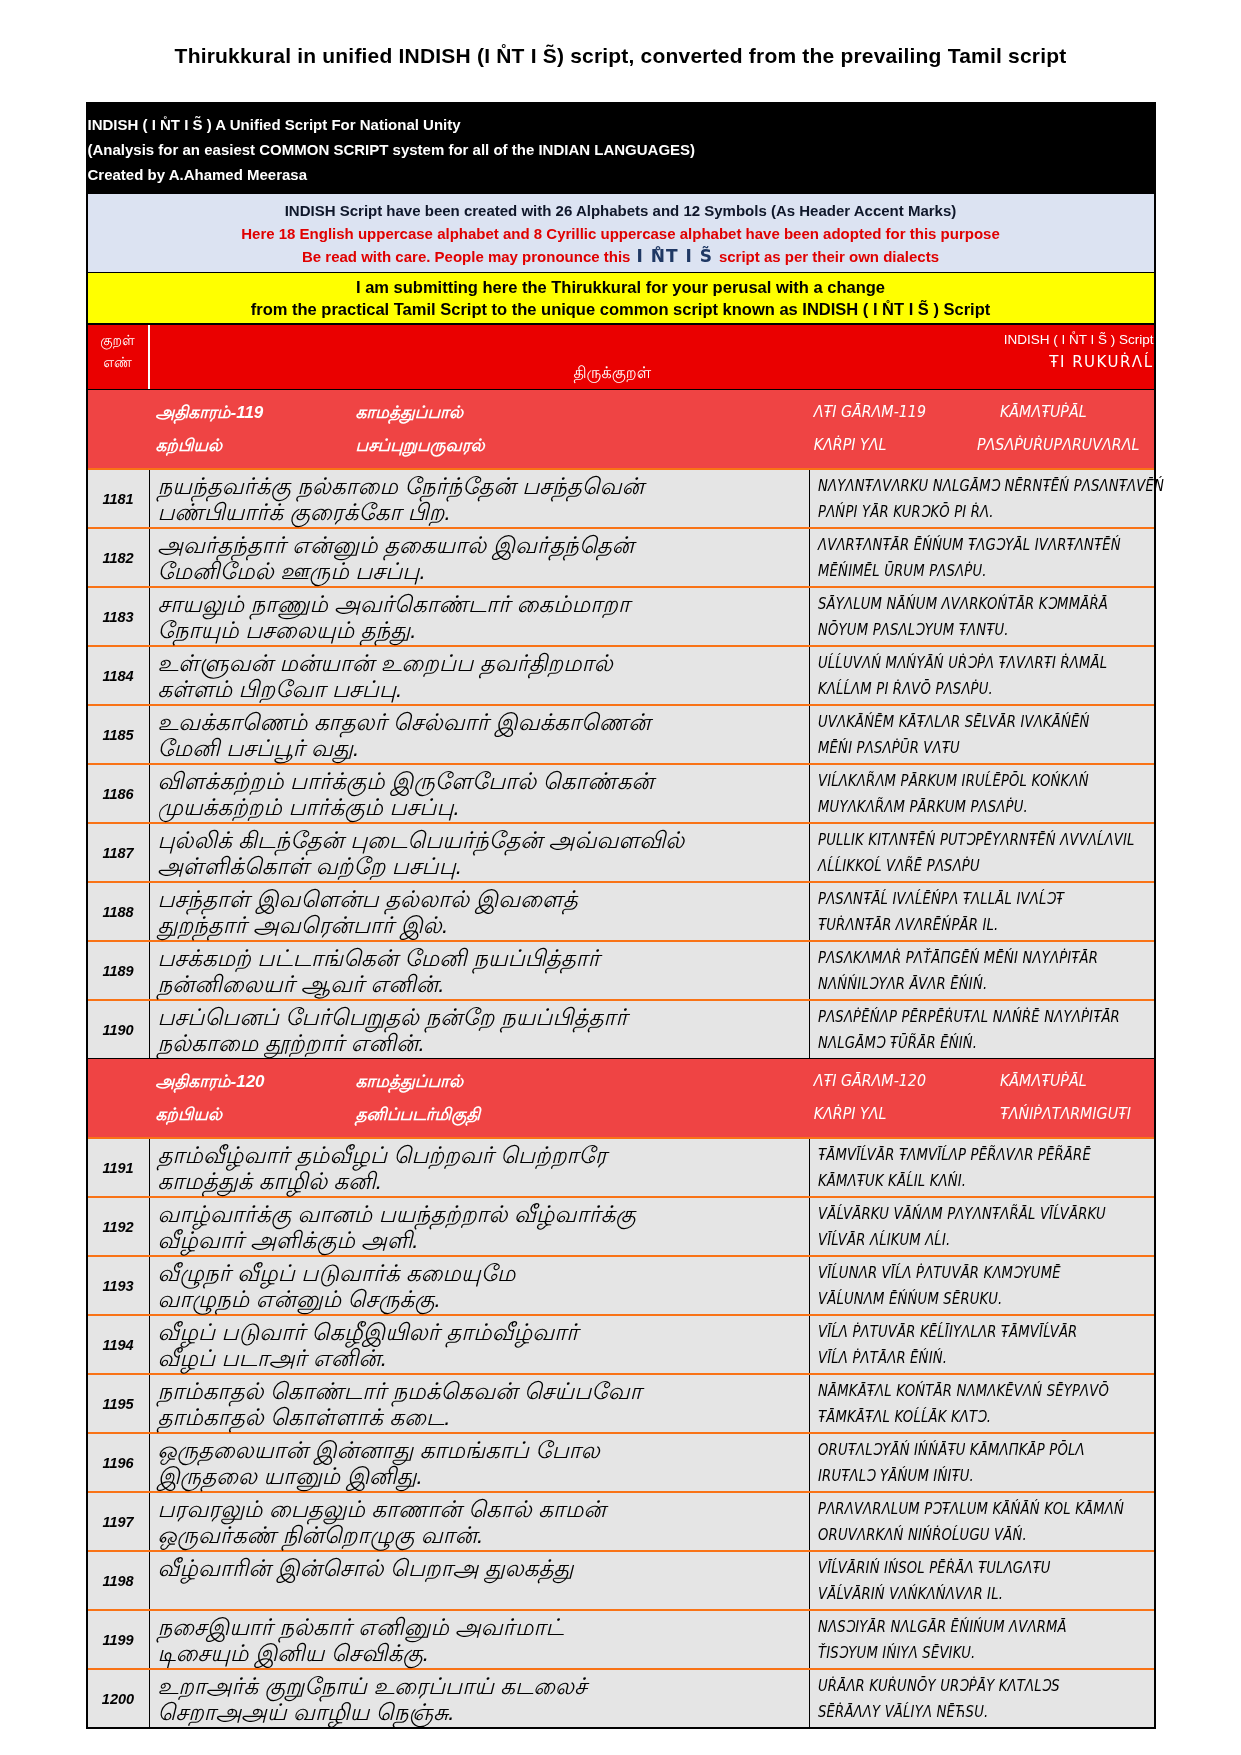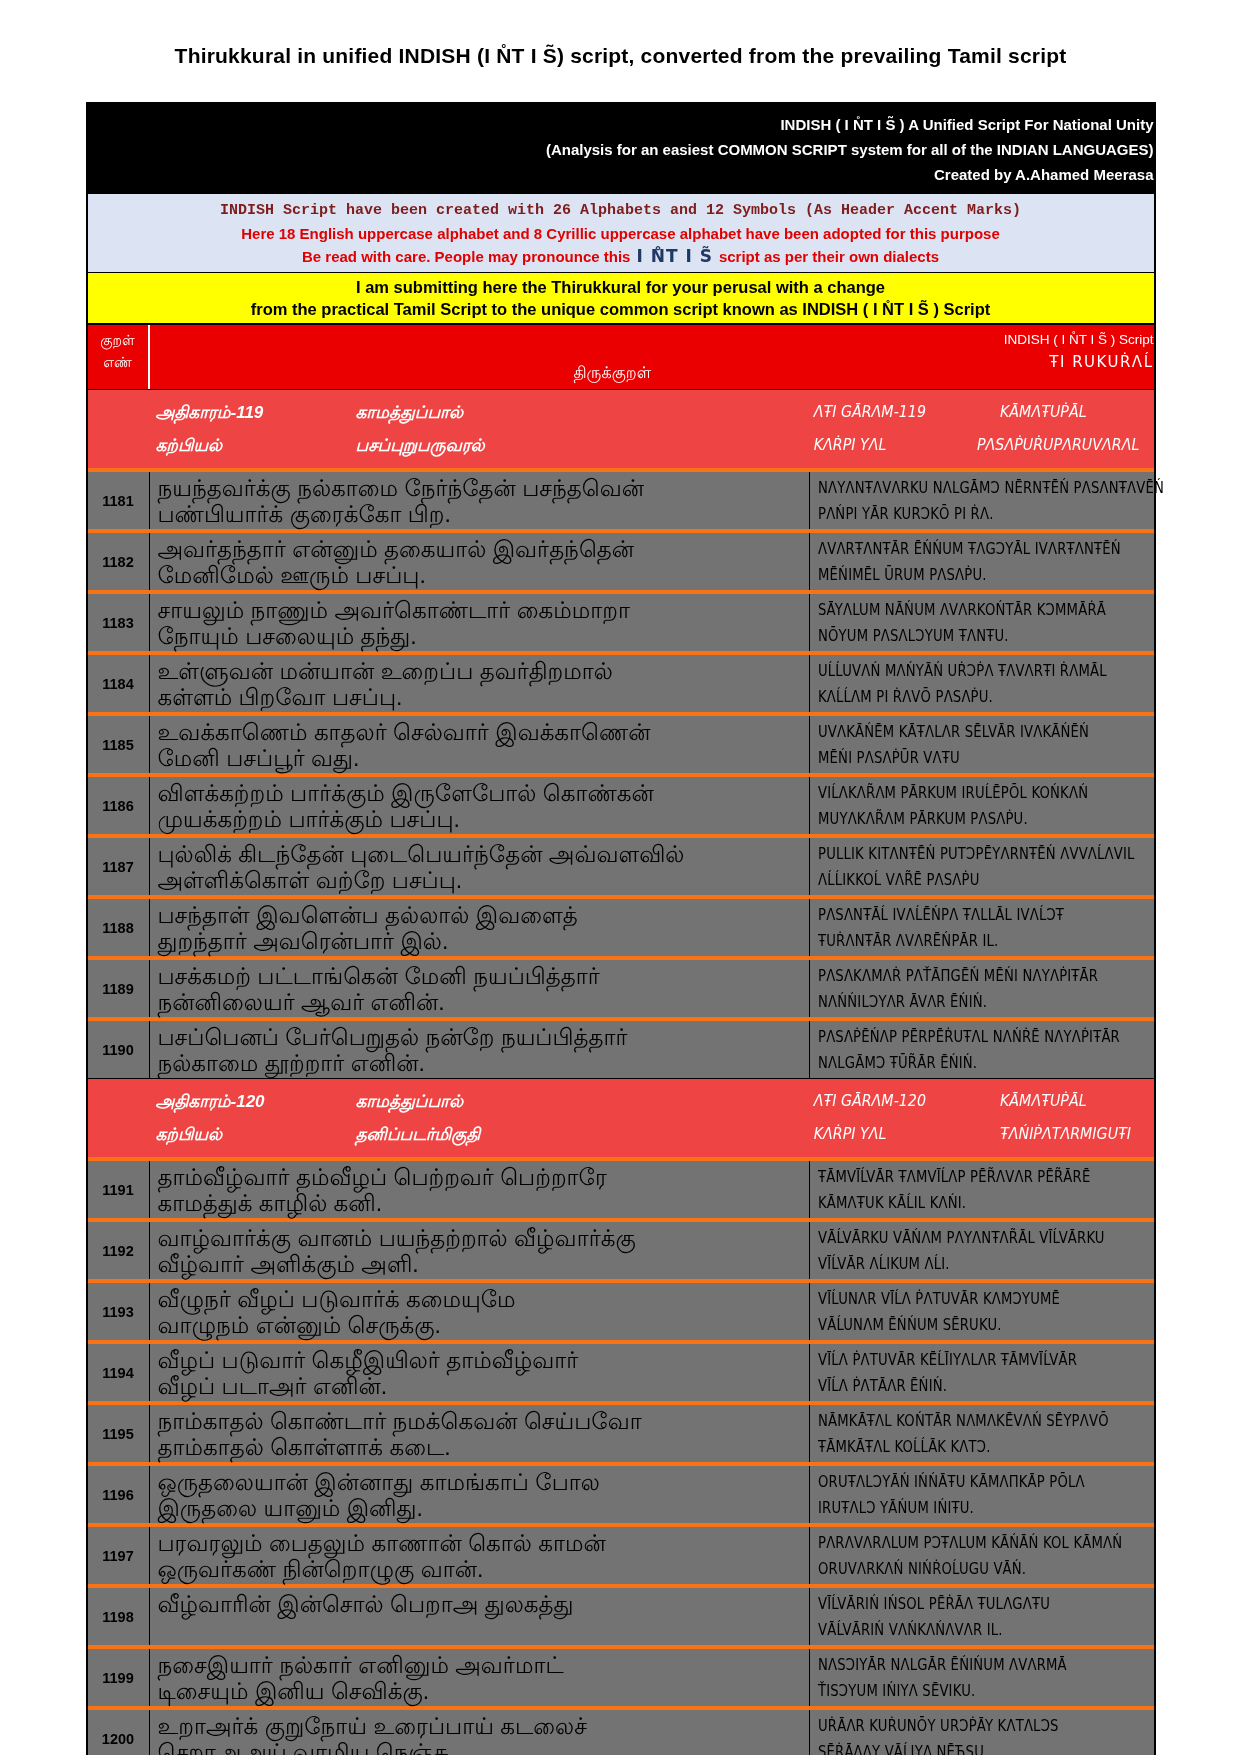--- a/index.html
+++ b/index.html
@@ -11,26 +11,26 @@
   .page{position:relative;width:1241px;height:1755px;background:#fff;}
   .page-title{
     padding-top:44px;text-align:center;font-size:21px;font-weight:bold;
     letter-spacing:.2px;
   }
   .doc{
     width:1070px;margin:34px auto 0 auto;border:2px solid #000;
     box-sizing:border-box;
   }
   
-  .banner{background:#000;color:#fff;text-align:right;padding:8px 0 7px 0;}
+  .banner{background:#000;color:#fff;text-align:left;padding:8px 0 7px 0;}
   .banner .line{line-height:25px;font-size:15px;font-weight:bold;}
   
   .info{background:#dce3f2;text-align:center;padding:5px 0 4px 0;}
   .info .line{line-height:23px;font-size:15px;font-weight:bold;}
-  .line-blue{color:#7f1d1d;font-family:Liberation Mono, monospace;}
+  .line-blue{color:#0f172a;}
   .line-red{color:#e00000;}
   .intis-inline{
     color:#1f3864;font-family:"DejaVu Sans",sans-serif;font-size:17px;
     font-weight:bold;padding:0 6px;letter-spacing:1px;
   }
   
   .note{background:#ffff00;text-align:center;padding:3px 0;border-top:1px solid #000;}
   .note .line{line-height:22px;font-size:16.5px;font-weight:bold;color:#000;}
   
   .thead{display:flex;background:#ea0000;color:#fff;border-top:2px solid #000;box-sizing:border-box;}
@@ -53,21 +53,21 @@
   .sec-t .a{width:200px;padding-left:6px;box-sizing:content-box;}
   .sec-t .b{flex:1;}
   .sec-i .a{width:186px;padding-left:4px;box-sizing:content-box;}
   .sec-i .b{flex:1;}
   .sec-t span{font-size:17px;font-weight:bold;font-style:italic;}
   .sec-i span{
     font-family:"DejaVu Sans",sans-serif;font-style:italic;font-size:15.5px;
     display:inline-block;transform:scaleX(.92);transform-origin:0 60%;white-space:pre;
   }
   
-  .k-row{display:flex;border-top:4px solid #f97316;background:#737373;min-height:57px;box-sizing:border-box;}
+  .k-row{display:flex;border-top:2px solid #f97316;background:#e5e5e5;min-height:57px;box-sizing:border-box;font-style:italic;}
   .cell-num{
     width:62px;box-sizing:border-box;border-right:1px solid #000;
     display:flex;align-items:center;justify-content:center;
     font-weight:bold;font-size:14.5px;
   }
   .cell-tamil{
     width:660px;box-sizing:border-box;border-right:1px solid #000;
     padding:3px 19px 2px 8px;font-size:23px;
   }
   .cell-tamil .tline{line-height:26px;white-space:nowrap;}

